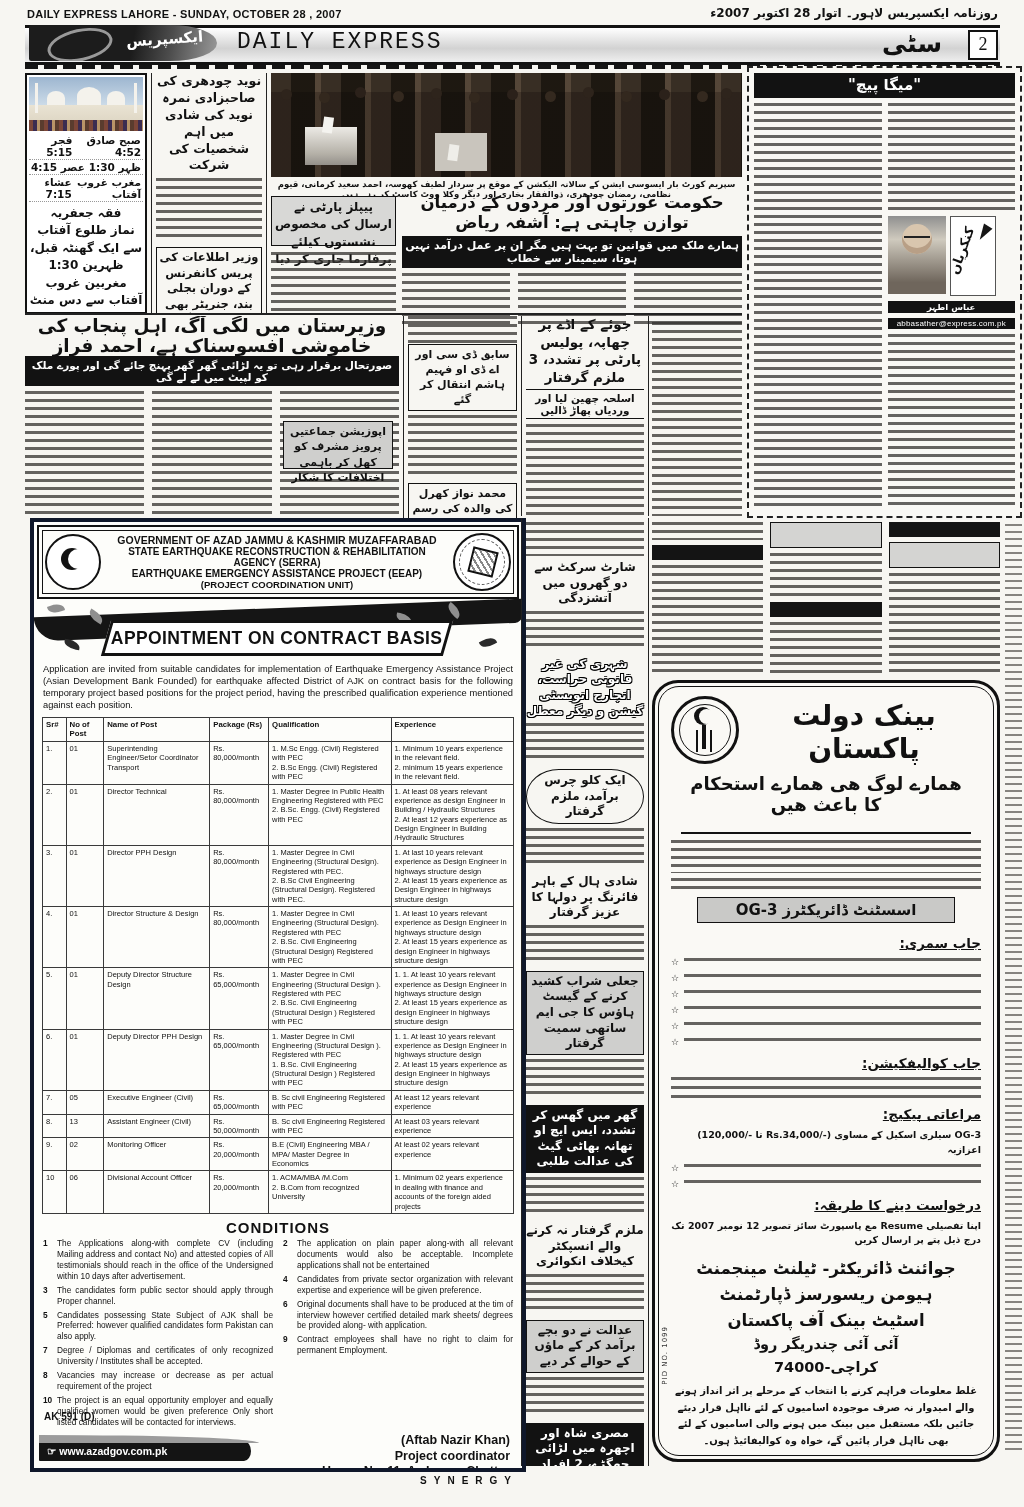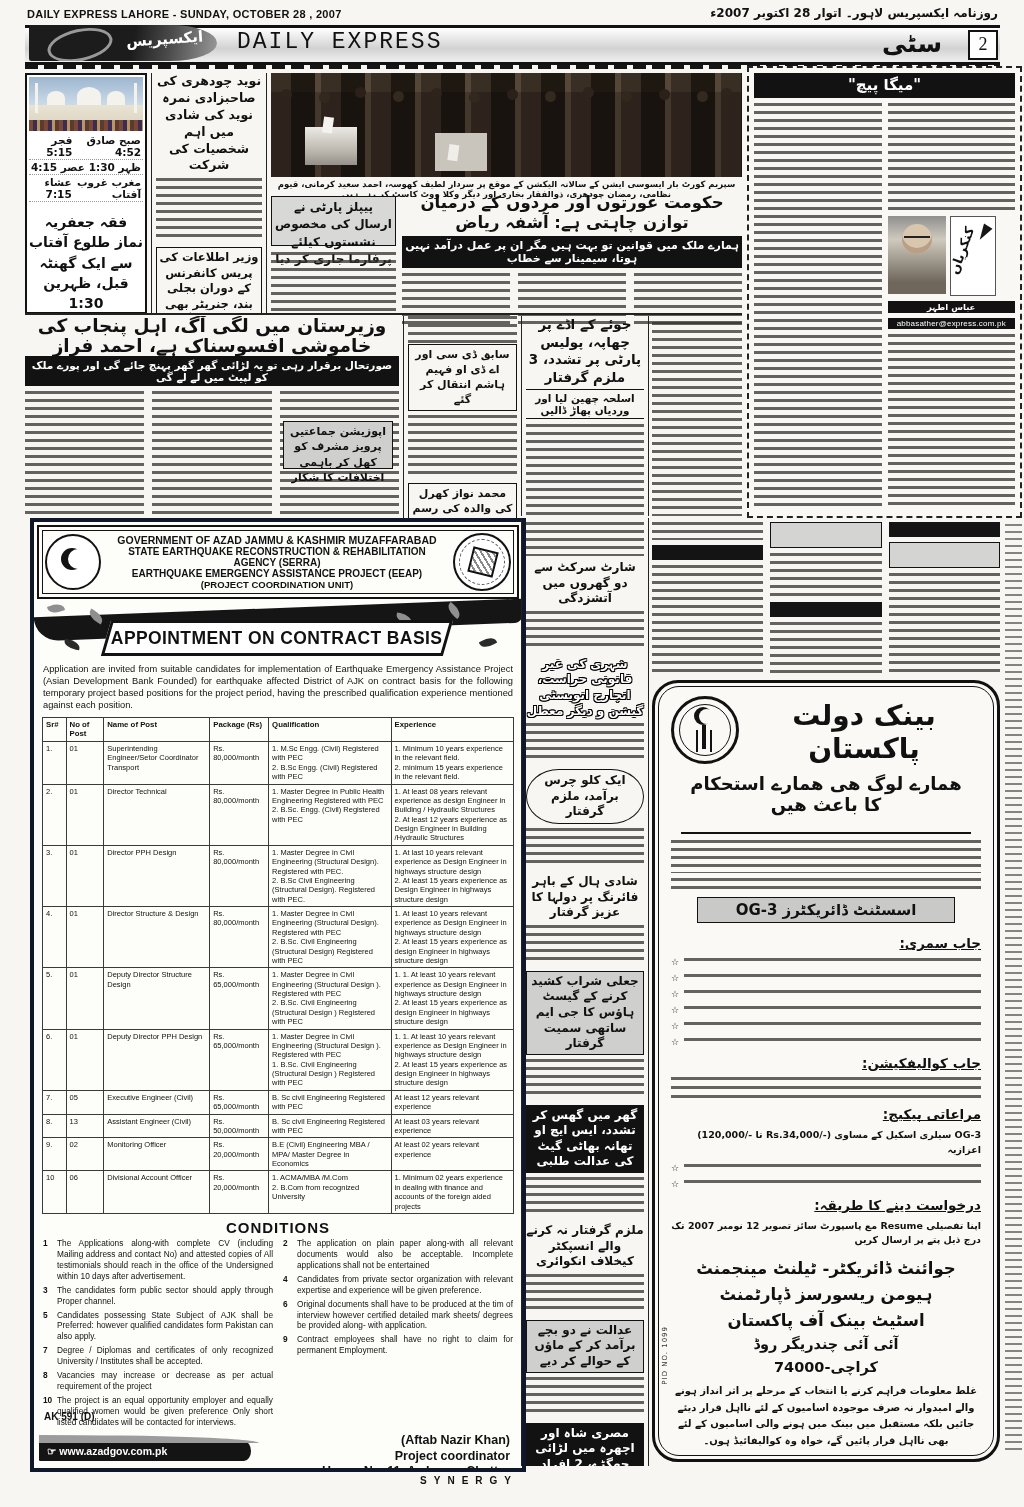--- a/index.html
+++ b/index.html
@@ -23,21 +23,21 @@
   #mast-page{width:26px;height:26px;border:2px solid #121212;background:#fff;text-align:center;font-family:"Liberation Serif",serif;font-size:18px;line-height:25px;margin-right:2px;}
   #dashes{position:absolute;top:65px;left:25px;width:975px;height:4px;background:repeating-linear-gradient(90deg,#151515 0 13px,transparent 13px 19px);}
   
   #mosque-card{position:absolute;left:25px;top:73px;width:122px;height:241px;border:2px solid #121212;background:#fff;padding:2px;box-sizing:border-box;overflow:hidden;}
   .mosque{position:relative;height:54px;background:linear-gradient(#9db6d0 0%,#ccdbe8 52%,#e9e3d3 52%,#d9d0bd 100%);overflow:hidden;}
   .dome{position:absolute;top:14px;width:18px;height:14px;background:#f4f2ec;border-radius:50% 50% 0 0;}
   .minaret{position:absolute;top:6px;width:3px;height:30px;background:#f4f2ec;}
   .crowd{position:absolute;bottom:0;left:0;right:0;height:11px;background:repeating-linear-gradient(90deg,#7c4638 0 4px,#3c2c50 4px 8px,#b89468 8px 11px,#5a3c2e 11px 15px);}
   .ptimes{margin-top:2px;font-size:10.5px;font-weight:bold;}
   .ptrow{display:flex;justify-content:space-between;border-bottom:1px dotted #999;padding:1px 2px;}
-  .fiqh{font-size:14px;font-weight:bold;text-align:center;line-height:1.45;margin-top:10px;}
+  .fiqh{font-size:12px;font-weight:bold;text-align:center;line-height:1.45;margin-top:3px;}
   .wbanner{margin-top:20px;height:18px;background:linear-gradient(#7e8da0,#3d4c60);color:#fff;text-align:center;font-size:11px;font-weight:bold;line-height:18px;border-radius:2px;}
   .wtext{font-size:8px;line-height:1.5;text-align:justify;margin-top:3px;}
   
   #colB{position:absolute;left:151px;top:73px;width:116px;height:241px;border-left:1px solid #222;border-right:1px solid #222;padding:0 4px;box-sizing:border-box;overflow:hidden;}
   .h-colB{font-size:12.5px;font-weight:bold;text-align:center;line-height:1.35;}
   .h-box{border:1px solid #121212;padding:2px;margin-top:5px;font-size:11.5px;font-weight:bold;text-align:center;line-height:1.35;}
   
   #photo{position:absolute;left:271px;top:73px;width:471px;height:104px;background:linear-gradient(180deg,#c6bfb2 0 18%,#9e948a 18%),repeating-linear-gradient(90deg,#483d33 0 20px,#262019 20px 44px,#6d5e50 44px 50px);background-blend-mode:multiply;overflow:hidden;}
   #photo .heads{position:absolute;top:16px;left:10px;width:11px;height:11px;border-radius:50%;background:#2e241c;box-shadow:38px 3px 0 #33281e,74px -2px 0 #2b211a,112px 2px 0 #34291f,150px -1px 0 #2e241c,188px 3px 0 #33281e,226px 0 0 #2b211a,264px 2px 0 #34291f,302px -2px 0 #2e241c,340px 2px 0 #33281e,378px 0 0 #2b211a,416px 2px 0 #34291f,440px -1px 0 #2e241c;}
   #photo .ballot{position:absolute;left:34px;bottom:12px;width:52px;height:38px;background:linear-gradient(#eceae5,#b5b1a8 70%,#94908a);box-shadow:130px 6px 0 #c9c5bd;}

